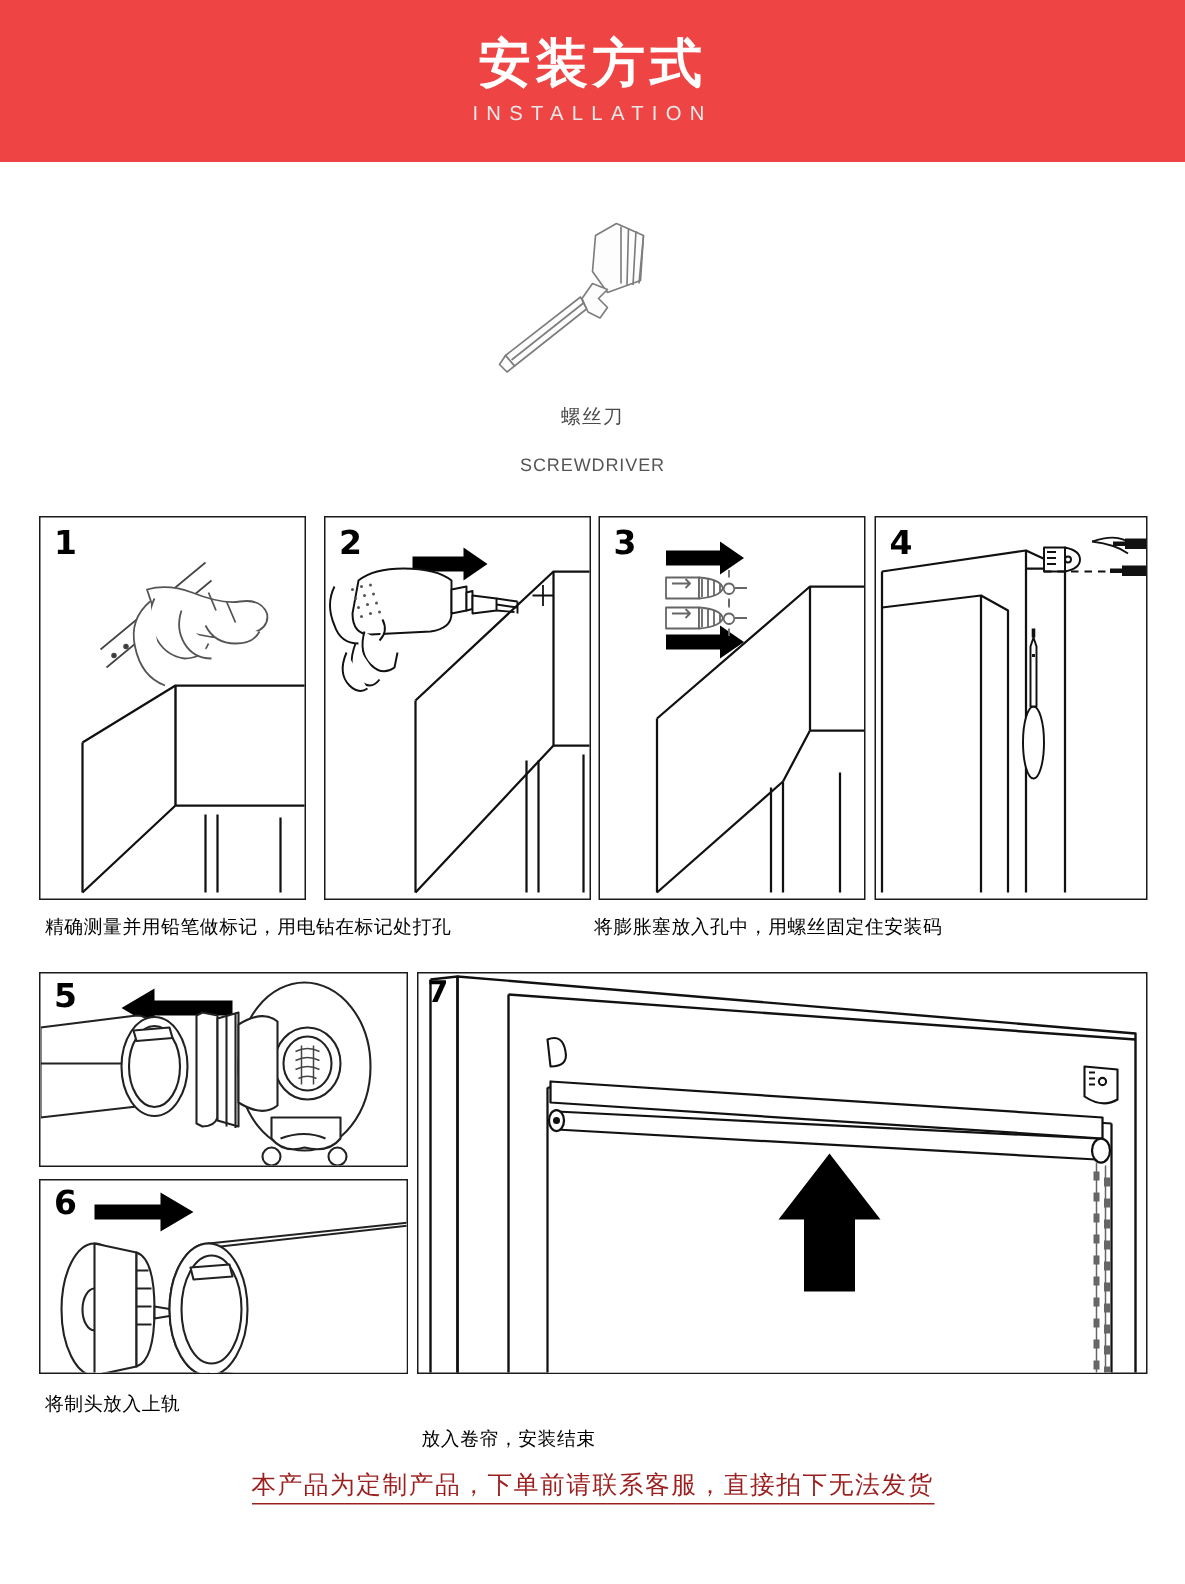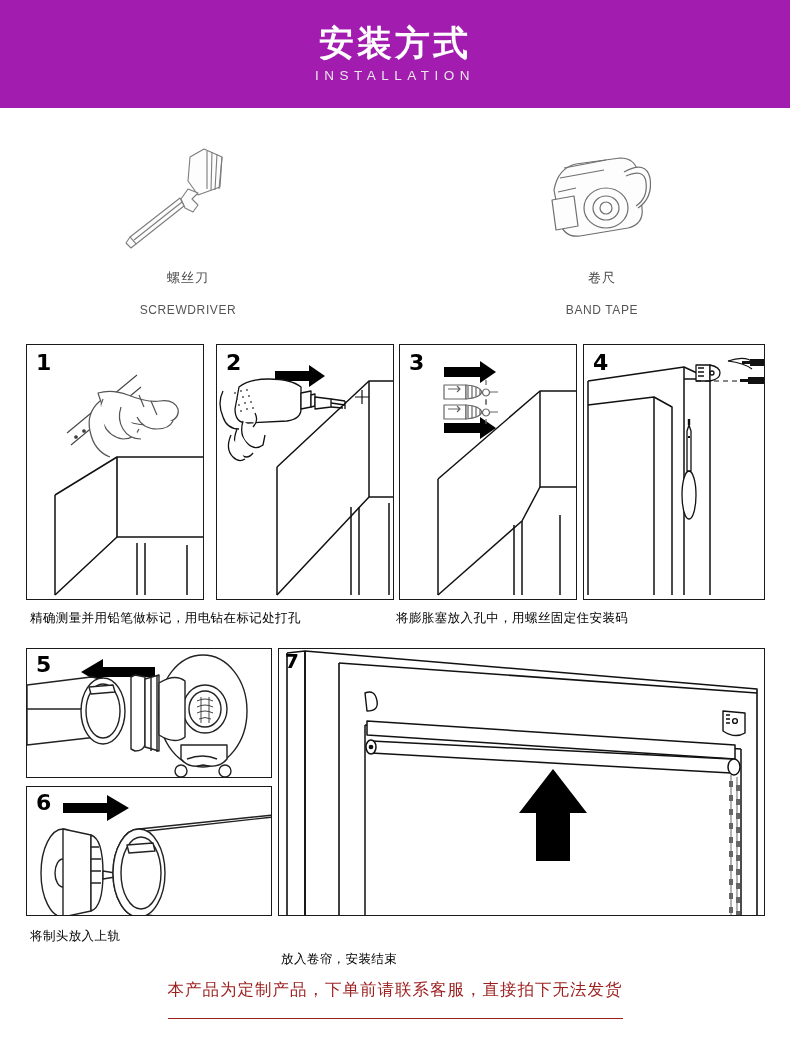--- a/index.html
+++ b/index.html
@@ -7,21 +7,21 @@
     width:790px;height:1056px;
     background:#ffffff;
     font-family:"Liberation Sans","DejaVu Sans",sans-serif;
     overflow:hidden;
     position:relative;
   }
 
   
   #header{
     position:absolute;left:0;top:0;width:790px;height:108px;
-    background:#a21caf;
+    background:#ef4444;
     display:flex;flex-direction:column;align-items:center;justify-content:center;
   }
   #header-title-cn{
     color:#ffffff;
     font-family:"DejaVu Serif","Liberation Serif",serif;
     font-size:35px;font-weight:700;letter-spacing:3px;
     line-height:1;margin:0 0 9px 0;
   }
   #header-title-en{
     color:#e8e8e8;
@@ -81,21 +81,21 @@
   #caption-d{left:281px;top:938px;margin-top:15px;}
 
   
   #footer-note{
     position:absolute;left:0;top:981px;width:790px;
     text-align:center;
   }
   #footer-note-text{
     font-size:16.5px;color:#9c1f1f;letter-spacing:1px;
     border-bottom:1.4px solid #9c1f1f;
-    padding-bottom:18px;
+    padding-bottom:2px;
     display:inline-block;line-height:1.15;
     font-family:"DejaVu Sans","Liberation Sans",sans-serif;
   }
 </style>
 </head>
 <body>
 
 <div id="header">
   <div id="header-title-cn">安装方式</div>
   <div id="header-title-en">INSTALLATION</div>
@@ -114,38 +114,20 @@
           <path d="M74 68 L26 106"></path>
           <path d="M28 110 l-6 -7 l-4 6 l5 5 Z" fill="#fdfdfd"></path>
         </g>
       </svg>
     </div>
     <div class="tool-label-cn">螺丝刀</div>
     <div class="tool-label-en">SCREWDRIVER</div>
   </div>
 
 
-  <div class="tool-cell">
-    <div class="tool-art">
-      <svg width="160" height="128" viewBox="0 0 160 128">
-        <g fill="none" stroke="#6f6f6f" stroke-width="1.2" stroke-linejoin="round">
-          <path d="M32 56 q4 -22 22 -26 l44 -6 q16 0 18 16 l4 34 q2 16 -14 20 l-48 8 q-16 2 -20 -14 Z" fill="#fdfdfd"></path>
-          <path d="M38 44 l44 -8 M42 34 l42 -8 M36 58 l18 -4 M35 70 l16 -4"></path>
-          <path d="M30 66 l22 -4 l4 30 l-22 4 Z" fill="#fdfdfd"></path>
-          <ellipse cx="84" cy="74" rx="22" ry="20" fill="#fdfdfd"></ellipse>
-          <ellipse cx="84" cy="74" rx="13" ry="12" fill="#fdfdfd"></ellipse>
-          <ellipse cx="84" cy="74" rx="6" ry="6" fill="#fdfdfd"></ellipse>
-          <path d="M102 38 q22 -12 26 6 q3 20 -12 30" fill="#fdfdfd"></path>
-          <path d="M104 42 q18 -8 20 6 q2 16 -10 24"></path>
-        </g>
-      </svg>
-    </div>
-    <div class="tool-label-cn">卷尺</div>
-    <div class="tool-label-en">BAND TAPE</div>
-  </div>
 
 </div>
 
 <div class="panel" id="panel1">
   <div class="panel-num" style="left:9px;top:7px;">1</div>
   <svg width="178" height="256" viewBox="0 0 178 256">
     <g fill="none" stroke="#111" stroke-width="1.5" stroke-linejoin="round">
       <path d="M28 150 L28 250"></path>
       <path d="M28 150 L90 112 L178 112"></path>
       <path d="M90 112 L90 192" stroke-width="1.6"></path>

